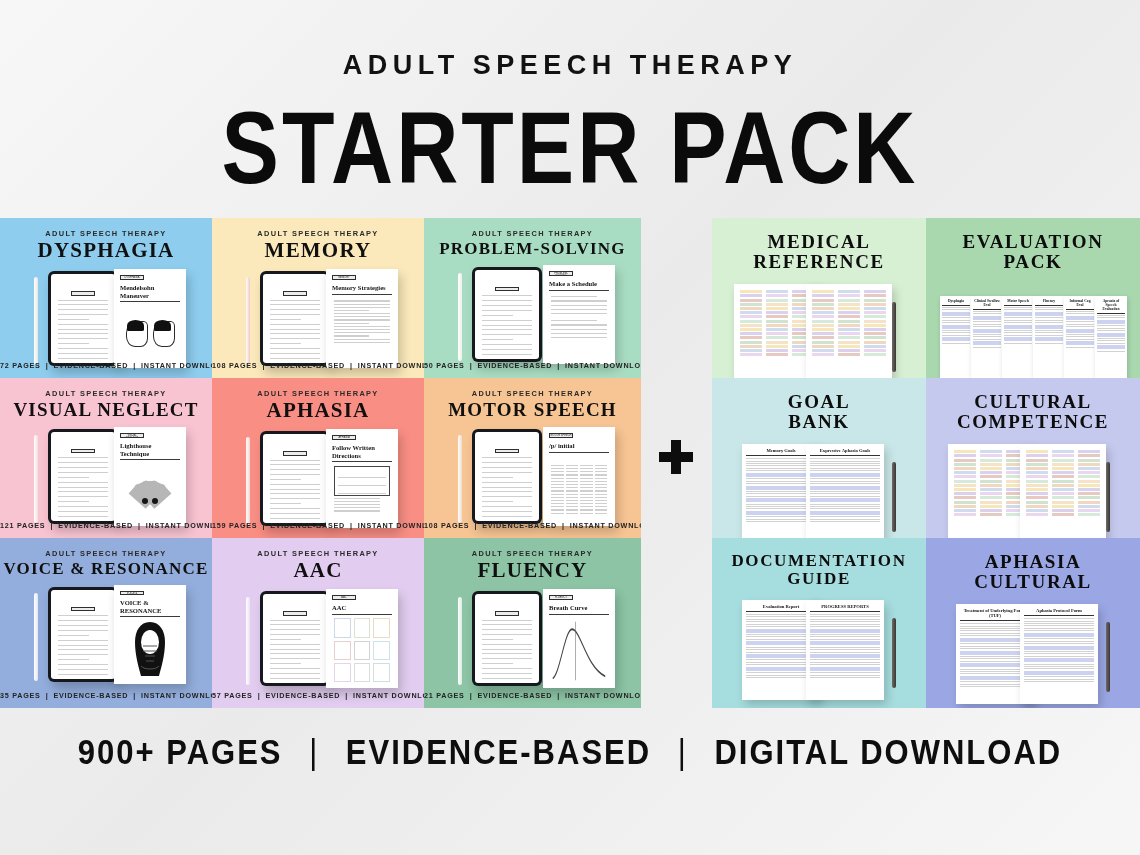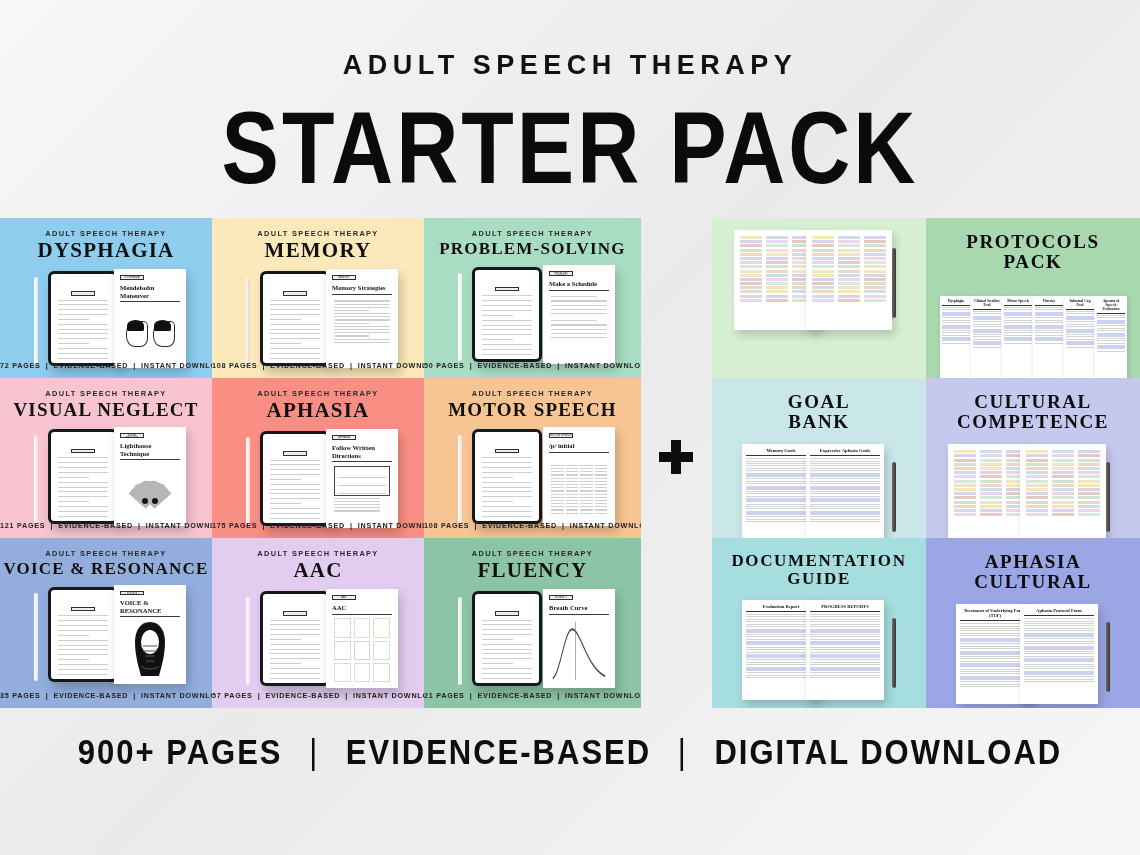--- a/index.html
+++ b/index.html
@@ -381,21 +381,21 @@
                   <div class="ln l" style="margin-top:7px"></div>
                 </div>
                 <div class="ln m"></div>
                 <div class="ln m"></div>
                 <div class="ln m"></div>
                 <div class="ln m"></div>
                 <div class="ln m"></div>
               </div>
             </div>
           </div>
-          <div class="t-foot"><span>175 PAGES</span><span style="padding:0 5px">|</span><span>EVIDENCE-BASED</span><span style="padding:0 5px">|</span><span>INSTANT DOWNLOAD</span></div>
+          <div class="t-foot"><span>159 PAGES</span><span style="padding:0 5px">|</span><span>EVIDENCE-BASED</span><span style="padding:0 5px">|</span><span>INSTANT DOWNLOAD</span></div>
         </div>
         <div class="tile" style="background: rgb(247, 196, 147);">
           <div class="t-kicker">ADULT SPEECH THERAPY</div>
           <div class="t-title sz2">MOTOR SPEECH</div>
           <div class="stage">
             <div class="pencil left" style="background:linear-gradient(90deg,#fff,#f0ddcd)"></div>
             <div class="pencil right"></div>
             <div class="tablet">
               <div class="tablet-scr">
                 <div class="pill ctr"></div>
@@ -617,20 +617,24 @@
                   <line x1="28" y1="2" x2="28" y2="33" stroke="#666" stroke-width=".6"></line>
                 </svg>
               </div>
             </div>
           </div>
           <div class="t-foot"><span>21 PAGES</span><span style="padding:0 5px">|</span><span>EVIDENCE-BASED</span><span style="padding:0 5px">|</span><span>INSTANT DOWNLOAD</span></div>
         </div>
       </div>
     <div class="grid-right" id="grid-right">
         <div class="tile" style="background: rgb(215, 239, 211);">
+          <div class="b-title bz1">
+            <div>MEDICAL</div>
+            <div>REFERENCE</div>
+          </div>
           <div class="bstage">
             <div class="bdoc wide1">
               <div style="display:flex;width:100%;height:100%">
                 <div class="chipcol">
                   <div class="chip" style="background:#f6e7b8"></div>
                   <div class="chip" style="background:#dcd0ef"></div>
                   <div class="chip" style="background:#e6c9c0"></div>
                   <div class="chip" style="background:#cfe3d0"></div>
                   <div class="chip" style="background:#f2d7c0"></div>
                   <div class="chip" style="background:#cfdced"></div>
@@ -739,21 +743,21 @@
                   <div class="chip" style="background:#ead7ef"></div>
                   <div class="chip" style="background:#d6ead9"></div>
                 </div>
               </div>
             </div>
             <div class="pencil right" style="top:30px;height:70px"></div>
           </div>
         </div>
         <div class="tile" style="background: rgb(169, 215, 174);">
           <div class="b-title bz1">
-            <div>PROTOCOLS</div>
+            <div>EVALUATION</div>
             <div>PACK</div>
           </div>
           <div class="bstage">
             <div class="fanwrap">
               <div class="fancol">
                 <div class="fan-h">Dysphagia</div>
                 <div class="bd-rule"></div>
                 <div class="bline"></div>
                 <div class="bline"></div>
                 <div class="bband"></div>

